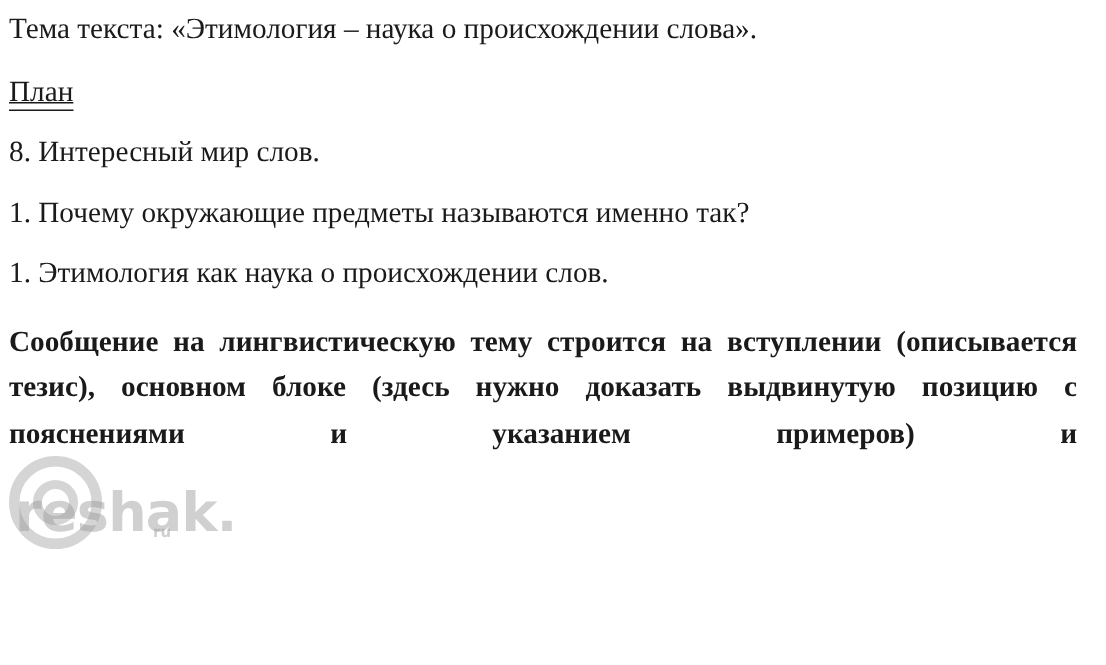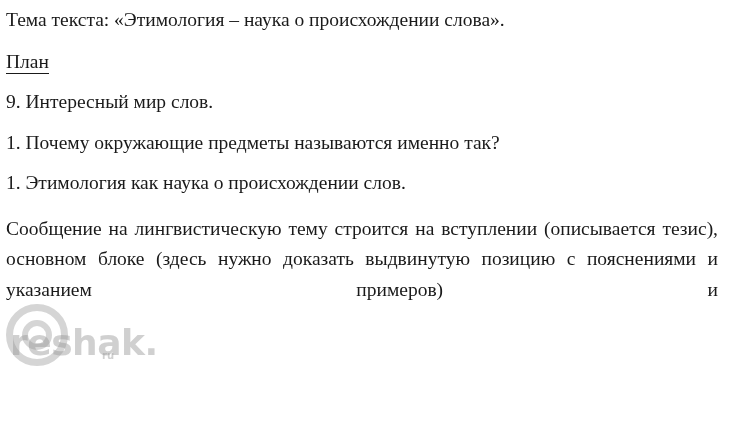--- a/index.html
+++ b/index.html
@@ -35,20 +35,21 @@
     margin-top: 2px;
     margin-bottom: 22px;
   }
   .question {
     font-weight: bold;
     margin-bottom: 22px;
   }
   .plan-head {
     margin-bottom: 21px;
     display: inline-block;
+    text-decoration: underline;
   }
   .plan-head span {
     border-bottom: 1px solid #1a1a1a;
     padding-bottom: 1px;
   }
   .plan-item {
     margin-bottom: 21px;
   }
   .para {
     font-size: 19.5px;
@@ -56,20 +57,21 @@
     text-align: justify;
     text-align-last: left;
     margin: 0;
     padding: 0;
     width: 712px;
     white-space: normal;
   }
   .para .just {
     display: block;
     text-align: justify;
+    font-weight: bold;
   }
   .para .just::after {
     content: "";
     display: inline-block;
     width: 100%;
   }
   .watermark {
     position: absolute;
     left: 6px;
     top: 296px;
@@ -124,21 +126,21 @@
 </head>
 <body>
 
 <div class="page">
 
   <p class="line topic">Тема текста: «Этимология – наука о происхождении слова».</p>
 
 
   <p class="line plan-head"><span>План</span></p>
 
-  <p class="line plan-item">9. Интересный мир слов.</p>
+  <p class="line plan-item">8. Интересный мир слов.</p>
   <p class="line plan-item">1. Почему окружающие предметы называются именно так?</p>
   <p class="line plan-item">1. Этимология  как наука о происхождении слов.</p>
 
   <div class="para">
     <span class="just">Сообщение на лингвистическую тему строится на вступлении (описывается тезис), основном блоке (здесь нужно доказать выдвинутую позицию с пояснениями и указанием примеров) и</span>
   </div>
 
   <div class="watermark">
     <div class="wm-ring"></div>
     <div class="wm-ring2"></div>

